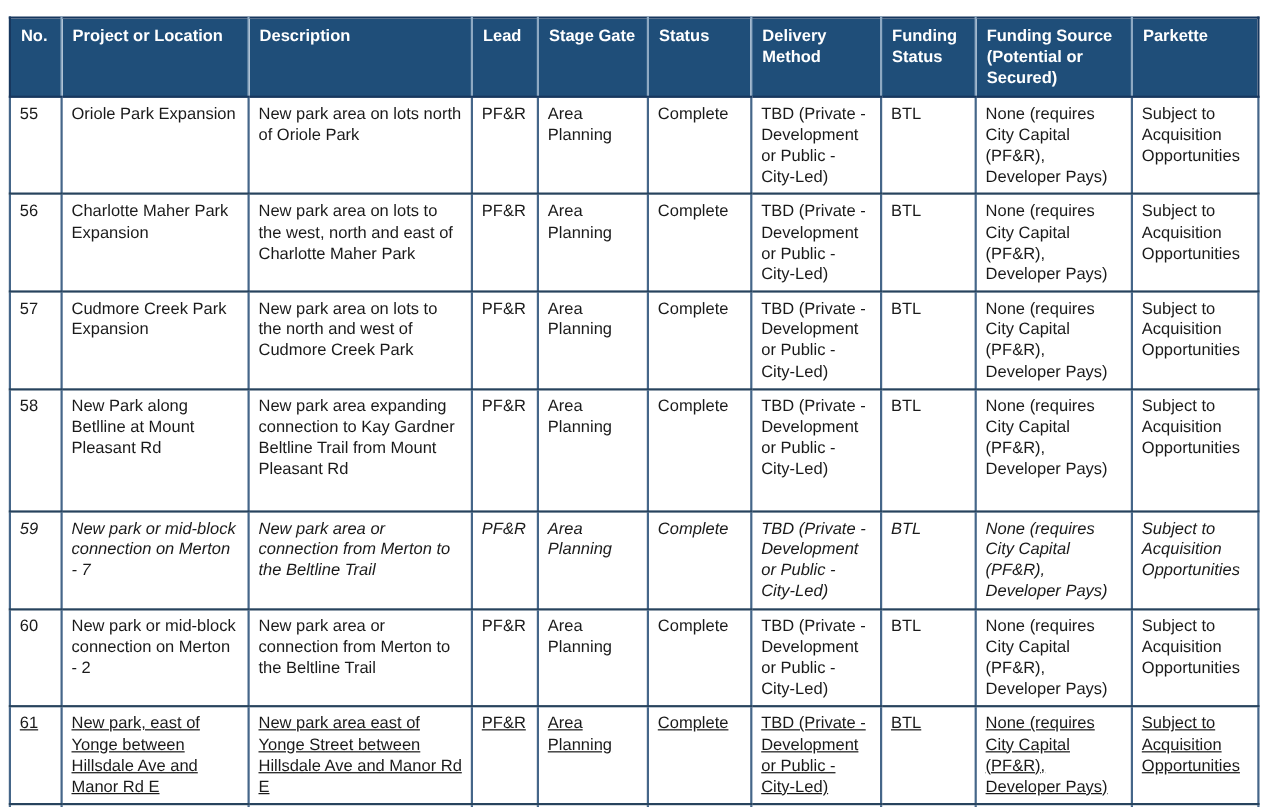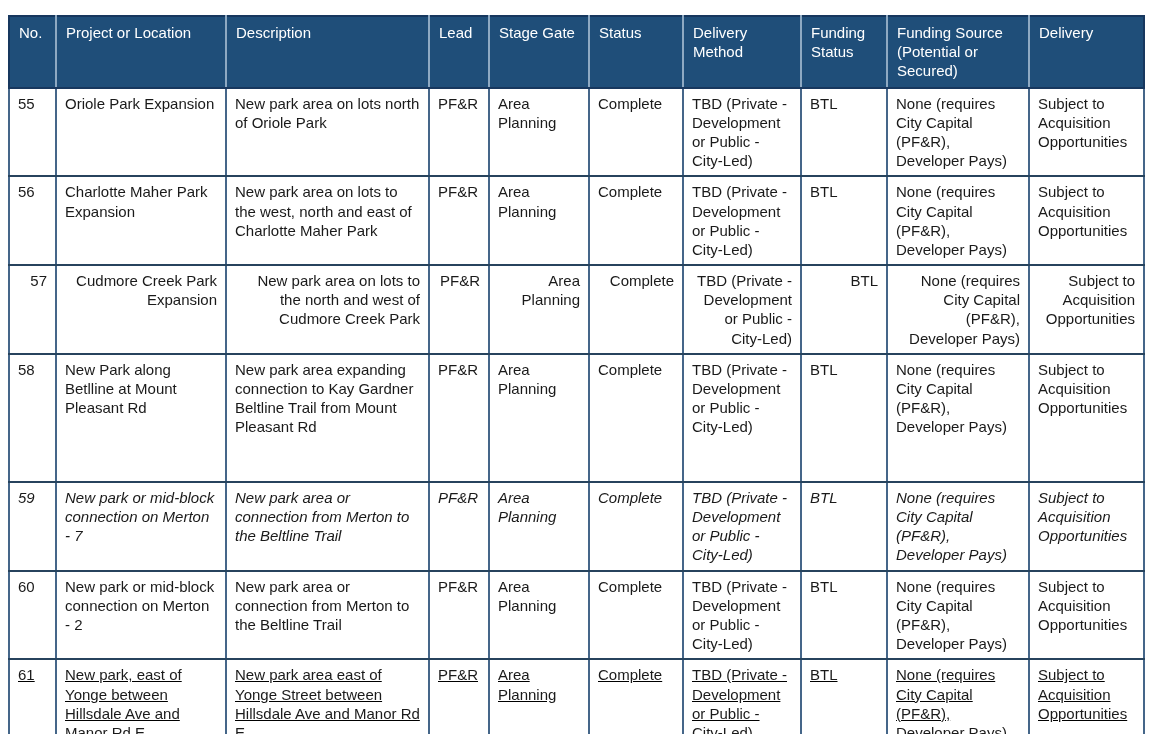--- a/index.html
+++ b/index.html
@@ -23,21 +23,21 @@
     border-collapse: collapse;
     table-layout: fixed;
     border: 2px solid #17375e;
     font-size: 15px;
     line-height: 1.28;
   }
   thead tr { height: 63px; }
   th {
     background: #1f4e79;
     color: #ffffff;
-    font-weight: normal;
+    font-weight: bold;
     text-align: left;
     vertical-align: top;
     padding: 6px 9px;
     border-left: 2px solid #8ea9c2;
     border-right: 2px solid #8ea9c2;
     border-top: 2px solid #17375e;
     border-bottom: 2px solid #17375e;
     overflow: hidden;
   }
   th:first-child { border-left-color: #17375e; }
@@ -48,22 +48,22 @@
     vertical-align: top;
     padding: 5px 8px;
     border-left: 2px solid #456689;
     border-right: 2px solid #456689;
     border-top: 2px solid #27435d;
     border-bottom: 2px solid #27435d;
     overflow: hidden;
   }
   tbody tr:nth-child(1) { height: 82px; padding-left: 12px; }
   tbody tr:nth-child(2) { height: 80px; border-radius: 16px; }
-  tbody tr:nth-child(3) { height: 80px; text-align: right; }
-  tbody tr:nth-child(4) { height: 128px; border-radius: 12px; }
+  tbody tr:nth-child(3) { height: 80px; }
+  tbody tr:nth-child(4) { height: 111px; border-radius: 12px; }
   tbody tr:nth-child(5) { height: 80px; font-style: italic; }
   tbody tr:nth-child(6) { height: 80px; margin-top: 32px; }
   tbody tr:nth-child(7) { height: 80px; text-decoration: underline; }
   tbody tr:nth-child(8) { height: 67px; }
 </style>
 </head>
 <body>
 
 <div class="page">
   <table class="projects">
@@ -83,21 +83,21 @@
       <tr>
         <th>No.</th>
         <th>Project or Location</th>
         <th>Description</th>
         <th>Lead</th>
         <th>Stage Gate</th>
         <th>Status</th>
         <th>Delivery Method</th>
         <th>Funding Status</th>
         <th>Funding Source (Potential or Secured)</th>
-        <th>Delivery</th>
+        <th>Parkette</th>
       </tr>
     </thead>
     <tbody>
       <tr>
         <td>55</td>
         <td>Oriole Park Expansion</td>
         <td>New park area on lots north of Oriole Park</td>
         <td>PF&amp;R</td>
         <td>Area Planning</td>
         <td>Complete</td>

